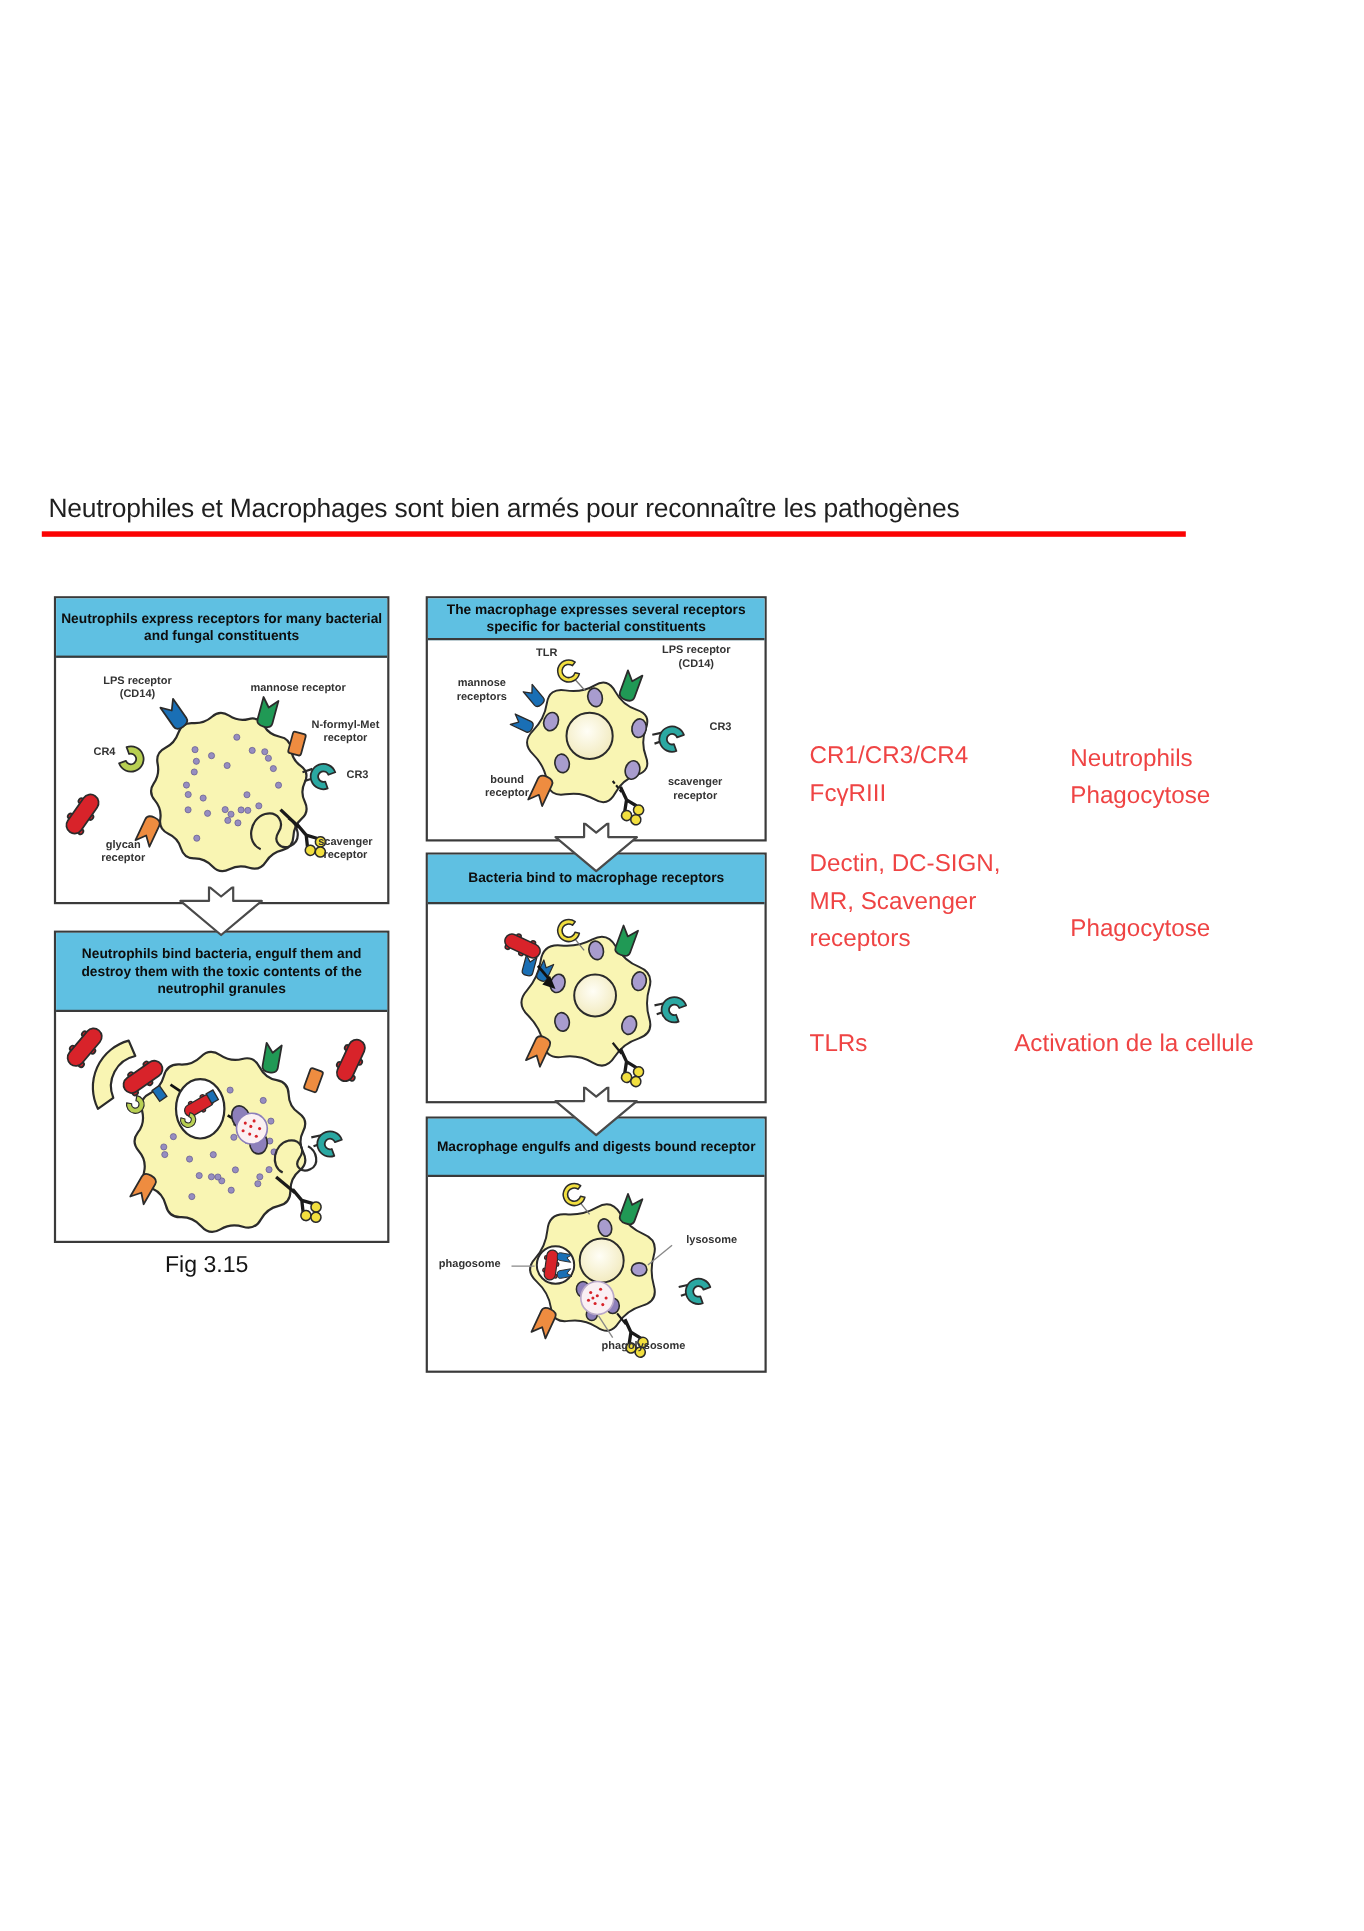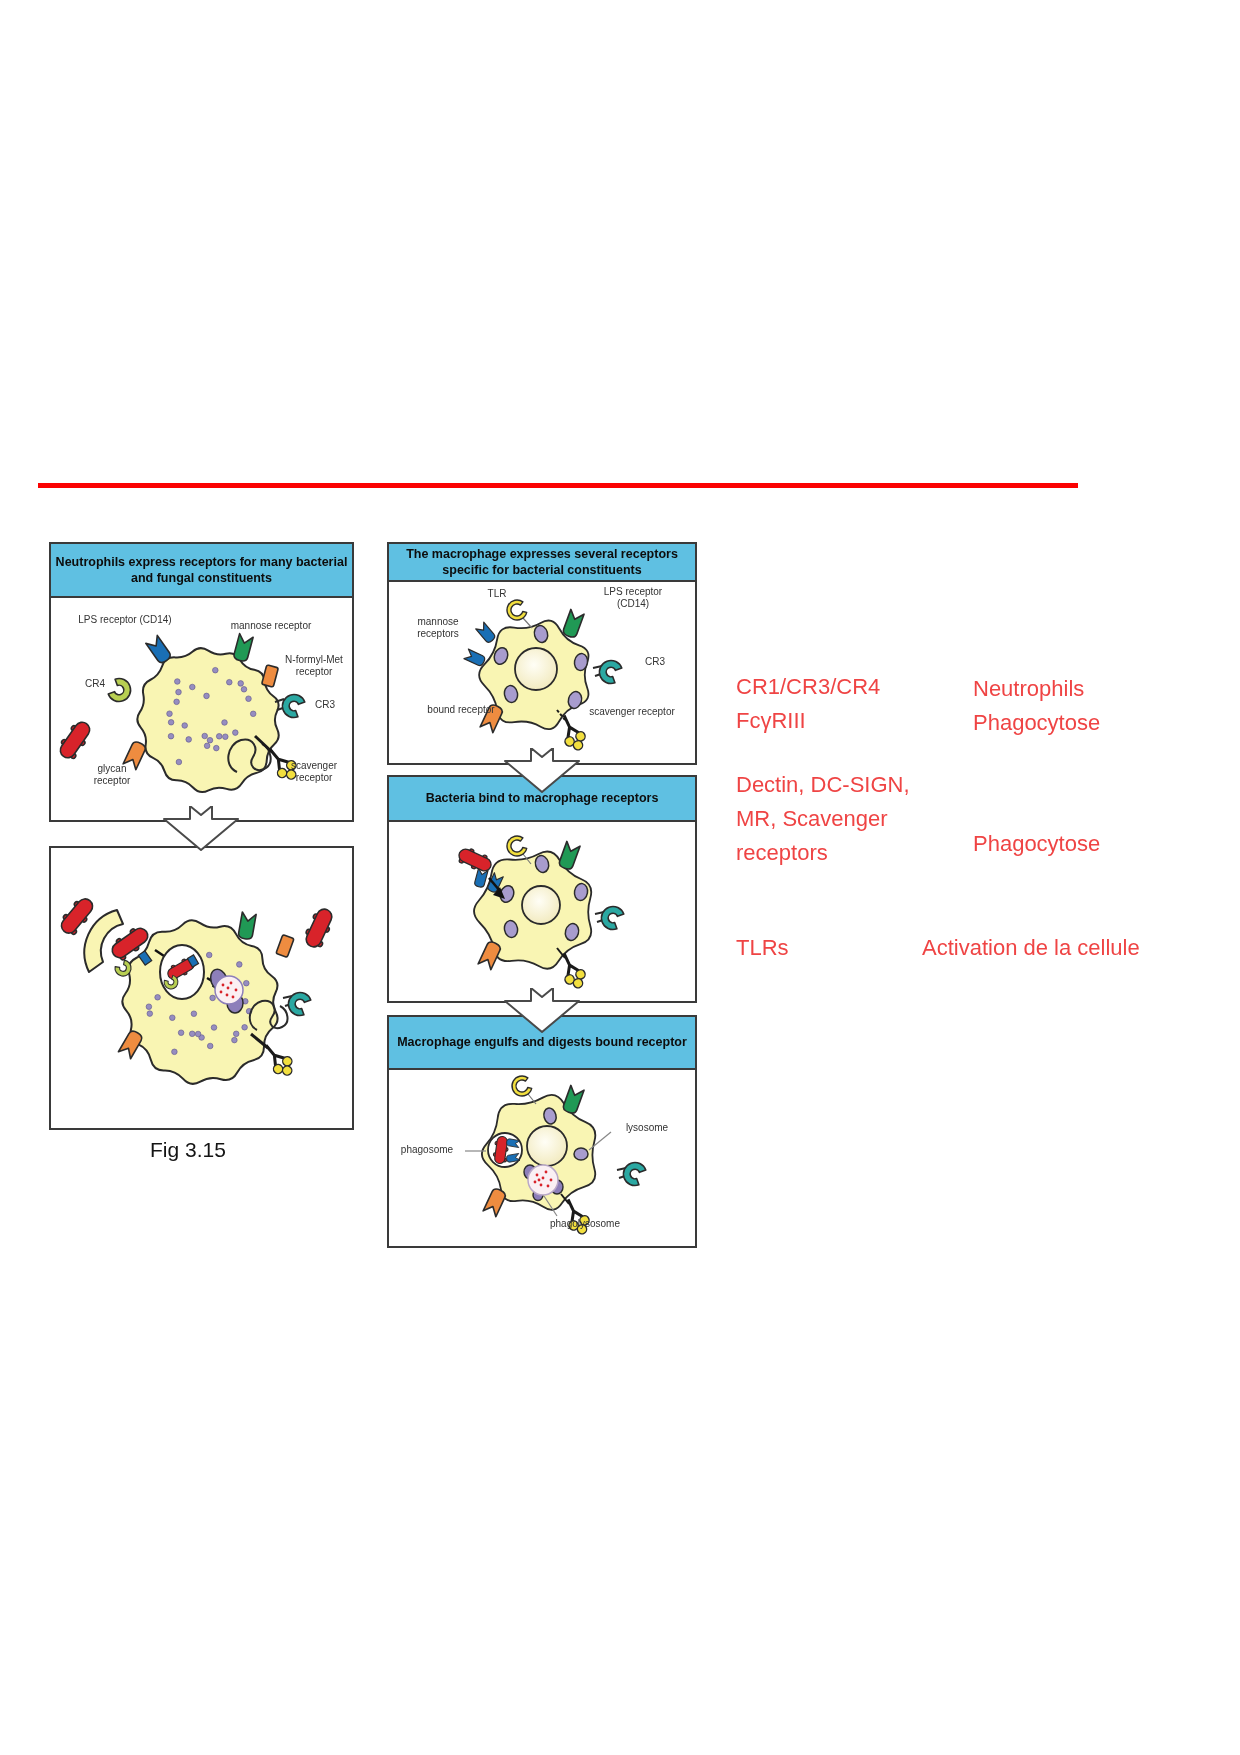--- a/index.html
+++ b/index.html
@@ -7,21 +7,21 @@
         font-family:"Liberation Sans",sans-serif;}
   .title{position:absolute;left:44px;top:449px;font-size:24px;color:#1f1f1f;letter-spacing:-0.2px;}
   .title-underline{position:absolute;left:38px;top:483px;width:1040px;height:5px;background:#fb0202;}
   .panel{position:absolute;background:#ffffff;border:2px solid #3a3a3a;box-sizing:border-box;
          display:flex;flex-direction:column;}
   .phead{background:#5fc0e2;border-bottom:2px solid #3a3a3a;box-sizing:border-box;
          display:flex;align-items:center;justify-content:center;text-align:center;
          font-weight:bold;font-size:12.5px;line-height:1.3;color:#0d0d0d;padding:2px 1px;}
   .pbody{position:relative;flex:1;}
   .pbody > svg{position:absolute;left:0;top:0;width:100%;height:100%;}
-  .lbl{position:absolute;font-size:10px;font-weight:normal;color:#333333;line-height:1.18;text-align:center;}
+  .lbl{position:absolute;font-size:10px;font-weight:bold;color:#333333;line-height:1.18;text-align:center;}
   .caption{position:absolute;left:150px;top:1138px;width:140px;
            font-size:21px;color:#141414;}
   .ann{position:absolute;font-size:22px;color:#ef4444;line-height:34px;white-space:nowrap;}
   .flow-arrow{position:absolute;width:80px;height:46px;}
   .flow-arrow polygon{fill:#ffffff;stroke:#4a4a4a;stroke-width:2;stroke-linejoin:round;}
 </style>
 </head>
 <body>
 
 <svg width="0" height="0" style="position:absolute" aria-hidden="true">
@@ -44,20 +44,21 @@
       <path d="M0,14 L0,1 M0,1 L-6,-8 M0,1 L6,-8" stroke="#1a1a1a" stroke-width="3" fill="none"></path>
       <circle cx="-6" cy="-12" r="4.6" fill="#f2df3f" stroke="#2b2b2b" stroke-width="1.4"></circle>
       <circle cx="6" cy="-12" r="4.6" fill="#f2df3f" stroke="#2b2b2b" stroke-width="1.4"></circle>
       <circle cx="0" cy="-19" r="4.6" fill="#f2df3f" stroke="#2b2b2b" stroke-width="1.4"></circle>
     </g>
   </defs>
 </svg>
 
 <div class="page">
 
+  <div class="title">Neutrophiles et Macrophages sont bien armés pour reconnaître les pathogènes</div>
   <div class="title-underline"></div>
 
   <section class="panel" style="left:49px;top:542px;width:305px;height:280px">
     <header class="phead" style="height:54px">Neutrophils express receptors for many bacterial and fungal constituents</header>
     <div class="pbody">
       <svg viewBox="0 0 301 222">
         <path fill="#f9f5b3" stroke="#2b2b2b" stroke-width="2" d="M226.1,113.1Q221.7,122.0 226.1,130.9Q230.4,139.9 223.3,146.2Q216.1,152.5 215.7,162.6Q215.3,172.7 205.7,174.9Q196.0,177.1 190.7,185.5Q185.3,193.9 175.6,190.9Q166.0,187.8 157.5,192.3Q148.9,196.8 142.0,189.5Q135.2,182.2 125.7,182.3Q116.3,182.5 113.5,173.1Q110.8,163.8 102.0,159.9Q93.3,156.0 94.7,146.6Q96.2,137.2 89.8,129.6Q83.4,122.0 88.8,114.1Q94.3,106.3 92.3,96.4Q90.3,86.4 99.1,82.0Q107.9,77.6 111.1,68.2Q114.3,58.7 124.4,59.4Q134.5,60.0 141.7,53.6Q148.9,47.2 157.3,52.6Q165.8,58.1 174.9,55.7Q184.1,53.3 188.9,61.7Q193.8,70.1 203.3,71.8Q212.7,73.5 213.6,83.0Q214.4,92.4 222.4,98.3Q230.4,104.1 226.1,113.1Z"></path>
         <g fill="#968dc0" stroke="#5e548a" stroke-width="0.6">
             <circle cx="133.7" cy="127.5" r="2.8"></circle>
             <circle cx="189.7" cy="85.4" r="2.8"></circle>
@@ -101,20 +102,21 @@
       <div class="lbl" style="left:158px;top:22px;width:124px">mannose receptor</div>
       <div class="lbl" style="left:24px;top:80px;width:40px">CR4</div>
       <div class="lbl" style="left:228px;top:56px;width:70px">N-formyl-Met receptor</div>
       <div class="lbl" style="left:254px;top:101px;width:40px">CR3</div>
       <div class="lbl" style="left:28px;top:165px;width:66px">glycan receptor</div>
       <div class="lbl" style="left:230px;top:162px;width:66px">scavenger receptor</div>
     </div>
   </section>
 
   <section class="panel" style="left:49px;top:846px;width:305px;height:284px">
+    <header class="phead" style="height:72px">Neutrophils bind bacteria, engulf them and destroy them with the toxic contents of the neutrophil granules</header>
     <div class="pbody">
       <svg viewBox="0 0 301 208">
         <use href="#capsule" fill="#d8232a" transform="translate(26,32) rotate(40)"></use>
         <use href="#capsule" fill="#d8232a" transform="translate(268,44) rotate(25)"></use>
         <path fill="#f9f5b3" stroke="#2b2b2b" stroke-width="2" d="M224.7,108.2Q219.6,118.0 224.7,127.8Q229.7,137.6 221.3,144.3Q213.0,151.0 213.0,162.5Q213.1,173.9 202.4,176.2Q191.7,178.5 186.2,188.5Q180.6,198.6 169.8,195.2Q159.0,191.8 149.3,197.6Q139.6,203.3 131.9,194.7Q124.1,186.2 113.3,186.5Q102.5,186.9 99.8,175.8Q97.2,164.8 87.4,160.4Q77.6,156.0 80.0,145.3Q82.4,134.7 75.1,126.3Q67.9,118.0 74.4,109.5Q81.0,101.0 78.2,89.9Q75.3,78.8 85.2,74.0Q95.0,69.3 98.0,58.2Q101.0,47.0 112.3,47.7Q123.6,48.5 131.6,40.6Q139.6,32.7 149.2,39.2Q158.8,45.6 169.2,42.7Q179.7,39.8 184.9,49.9Q190.1,60.0 200.6,61.9Q211.2,63.8 211.4,74.7Q211.6,85.6 220.7,92.0Q229.7,98.4 224.7,108.2Z"></path>
         <g fill="#968dc0" stroke="#5e548a" stroke-width="0.6">
             <circle cx="173.9" cy="117.0" r="2.8"></circle>
             <circle cx="123.4" cy="167.8" r="2.8"></circle>
             <circle cx="138.9" cy="68.0" r="2.8"></circle>
             <circle cx="185.2" cy="149.8" r="2.8"></circle>

